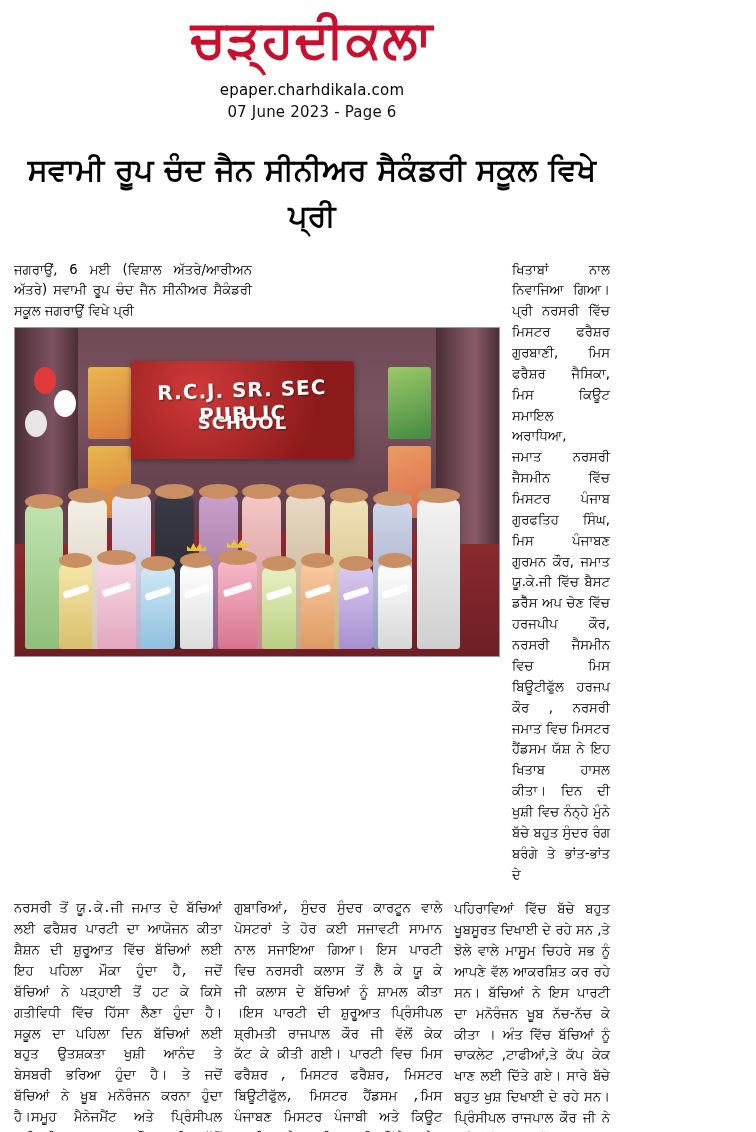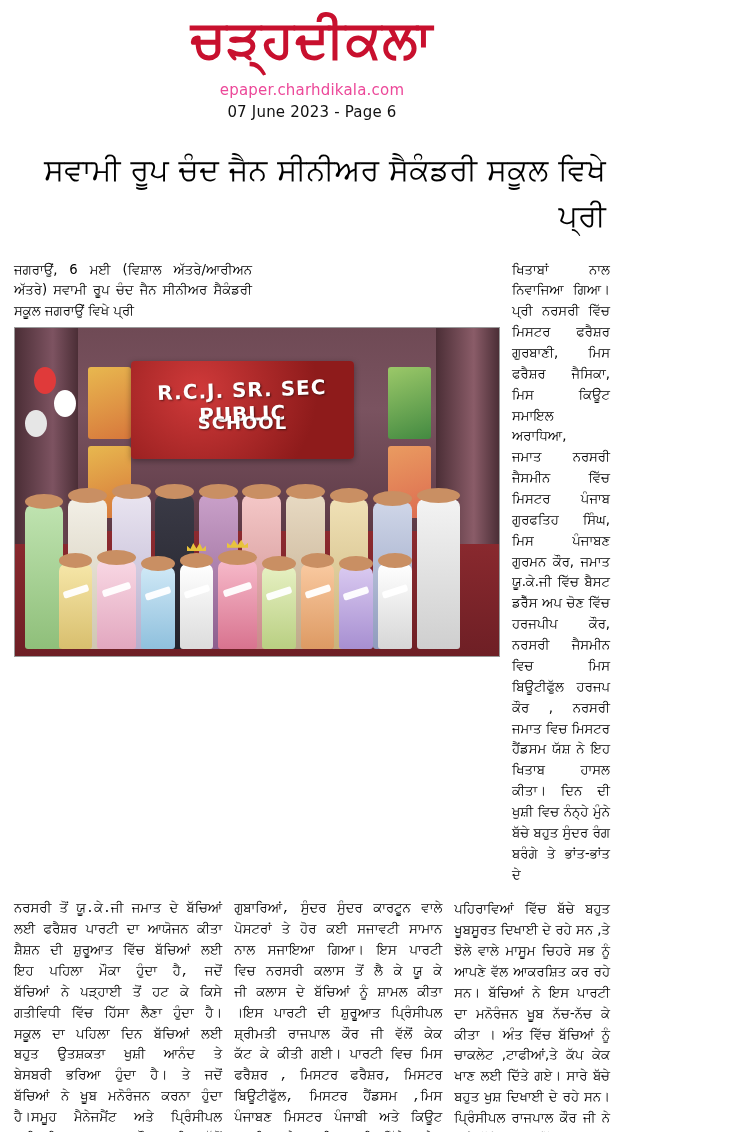--- a/index.html
+++ b/index.html
@@ -18,36 +18,36 @@
     font-family:"DejaVu Sans","Liberation Sans",sans-serif;
     font-weight:bold;
     font-size:52px;
     letter-spacing:1px;
     color:#c8102e;
     line-height:1.05;
     margin-top:2px;
   }
   .masthead-site{
     font-size:15px;
-    color:#ec4899;
+    color:#000000;
     margin-top:14px;
     letter-spacing:.2px;
   }
   .masthead-date{
     font-size:15px;
     color:#111;
     margin-top:4px;
     letter-spacing:.2px;
   }
 
   
   .headline{
     margin:26px 4px 0 4px;
-    text-align:right;
-    font-weight:normal;
+    text-align:center;
+    font-weight:bold;
     font-size:30px;
     line-height:1.55;
     color:#000;
     letter-spacing:.2px;
   }
 
   
   .body-wrap{
     margin-top:20px;
     display:flex;

